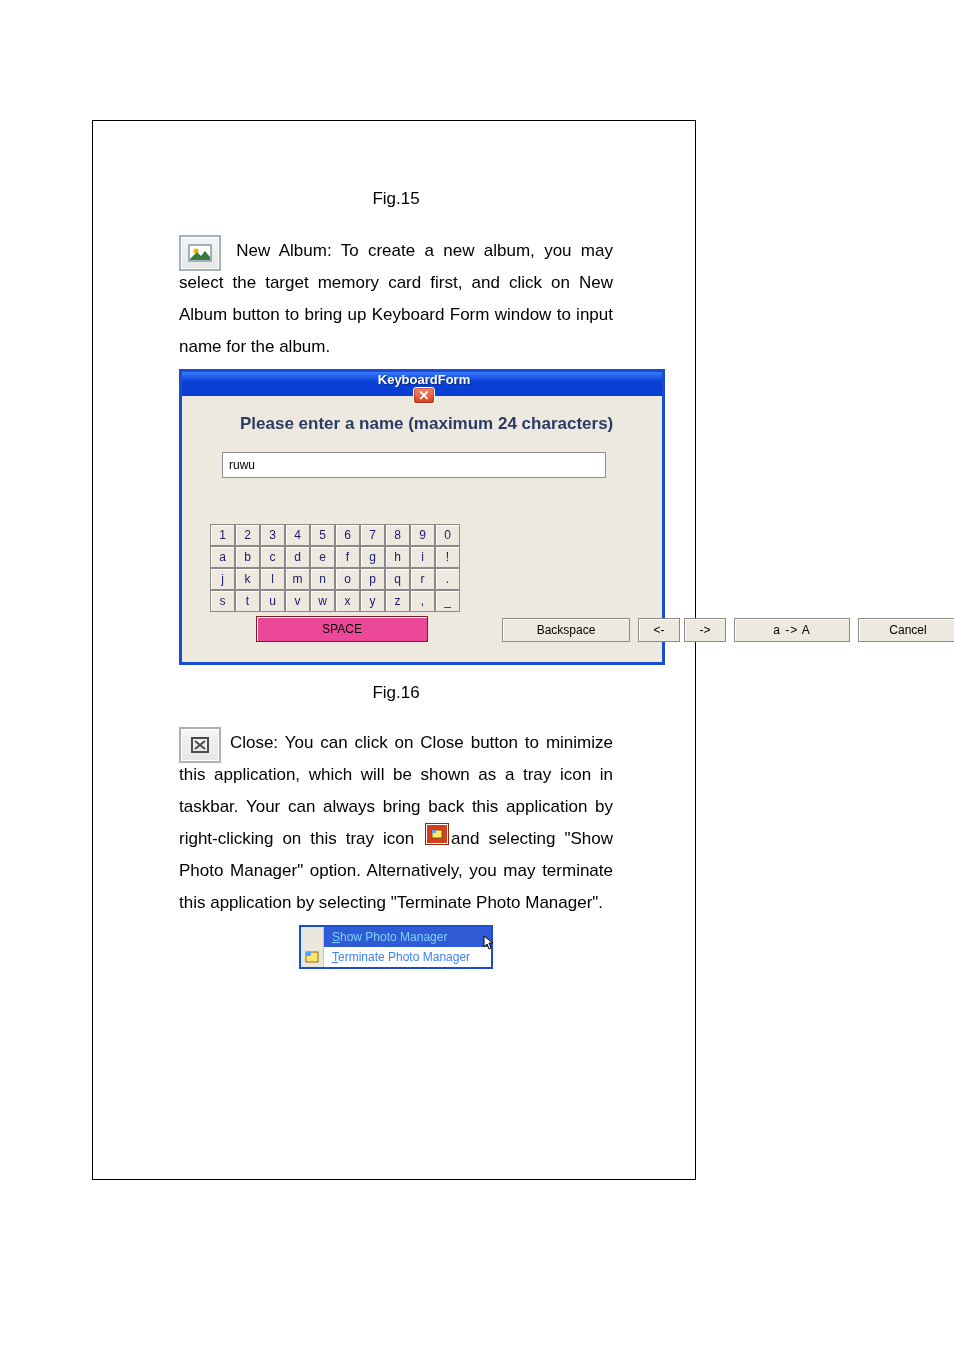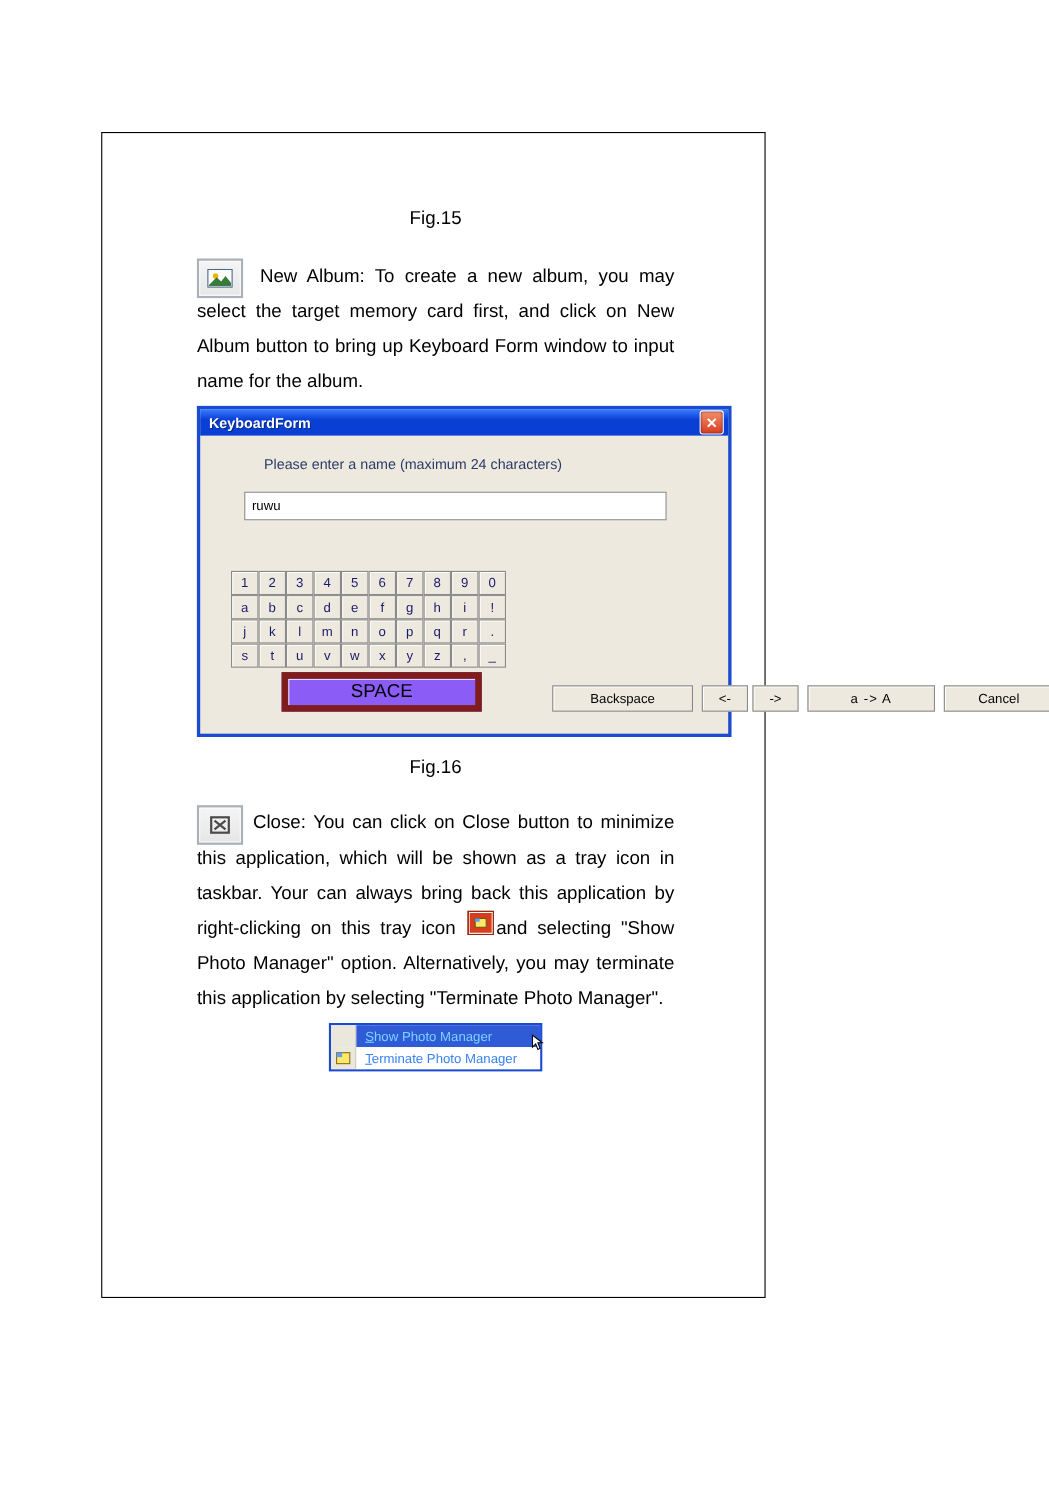--- a/index.html
+++ b/index.html
@@ -60,42 +60,43 @@
     background: #ede9de;
     font-family: Tahoma, Verdana, sans-serif;
     font-size: 12px;
     color: #000;
   }
   .kb-titlebar {
     height: 24px;
     background: linear-gradient(#3a7cff 0%, #0a3fd6 40%, #0a3fd6 100%);
     display: flex;
     align-items: center;
-    justify-content: space-between;
+    justify-content: flex-start;
     padding: 0 4px 0 8px;
+    flex-direction: column;
   }
   .kb-titlebar .title {
     color: #ffffff;
     font-weight: bold;
     font-size: 13px;
     text-shadow: 1px 1px 0 #0a2a80;
   }
   .kb-close {
     width: 20px; height: 20px;
     background: linear-gradient(#f28f6c,#d83e1e);
     border: 1px solid #fff;
     border-radius: 3px;
     display:flex; align-items:center; justify-content:center;
     color:#fff; font-weight:bold; font-size:13px;
     box-shadow: 0 0 2px #600 inset;
   }
   .kb-body {
     padding: 14px 28px 20px 28px;
   }
-  .kb-prompt { margin: 4px 0 18px 30px; color:#2b3b66; font-size:13px;}
+  .kb-prompt { margin: 4px 0 18px 30px; color:#2b3b66; font-size:17px;font-weight:bold;}
   .kb-input {
     width: 370px;
     height: 20px;
     margin-left: 12px;
     border: 1px solid #8b8b8b;
     background:#fff;
     padding: 2px 6px;
     font-size: 12px;
     font-family: Tahoma, Verdana, sans-serif;
   }
@@ -111,24 +112,24 @@
     background: #ede9de;
     display:flex; align-items:center; justify-content:center;
     font-size: 12px;
     color:#1a1a6a;
     box-shadow: inset 1px 1px 0 #fff;
     box-sizing: border-box;
   }
   .space-btn {
     width: 170px; height: 24px;
     margin-top: 4px; margin-left: 46px;
-    border: 6px solid #7f1d1d;
-    background:#8b5cf6;
-    display:flex; align-items:center; justify-content:center;
-    font-size:17px;
+    border: 1px solid #7f1d1d;
+    background:#ec4899;
+    display:flex; align-items:center; justify-content:center;
+    font-size:12px;
     box-shadow: inset 1px 1px 0 #fff;
   }
   .kb-right {
     margin-left: 42px;
     display:flex; flex-direction:row; gap:8px;
     align-items:flex-end;
   }
   .wide-btn {
     height: 22px;
     border: 1px solid #8a8a8a;

